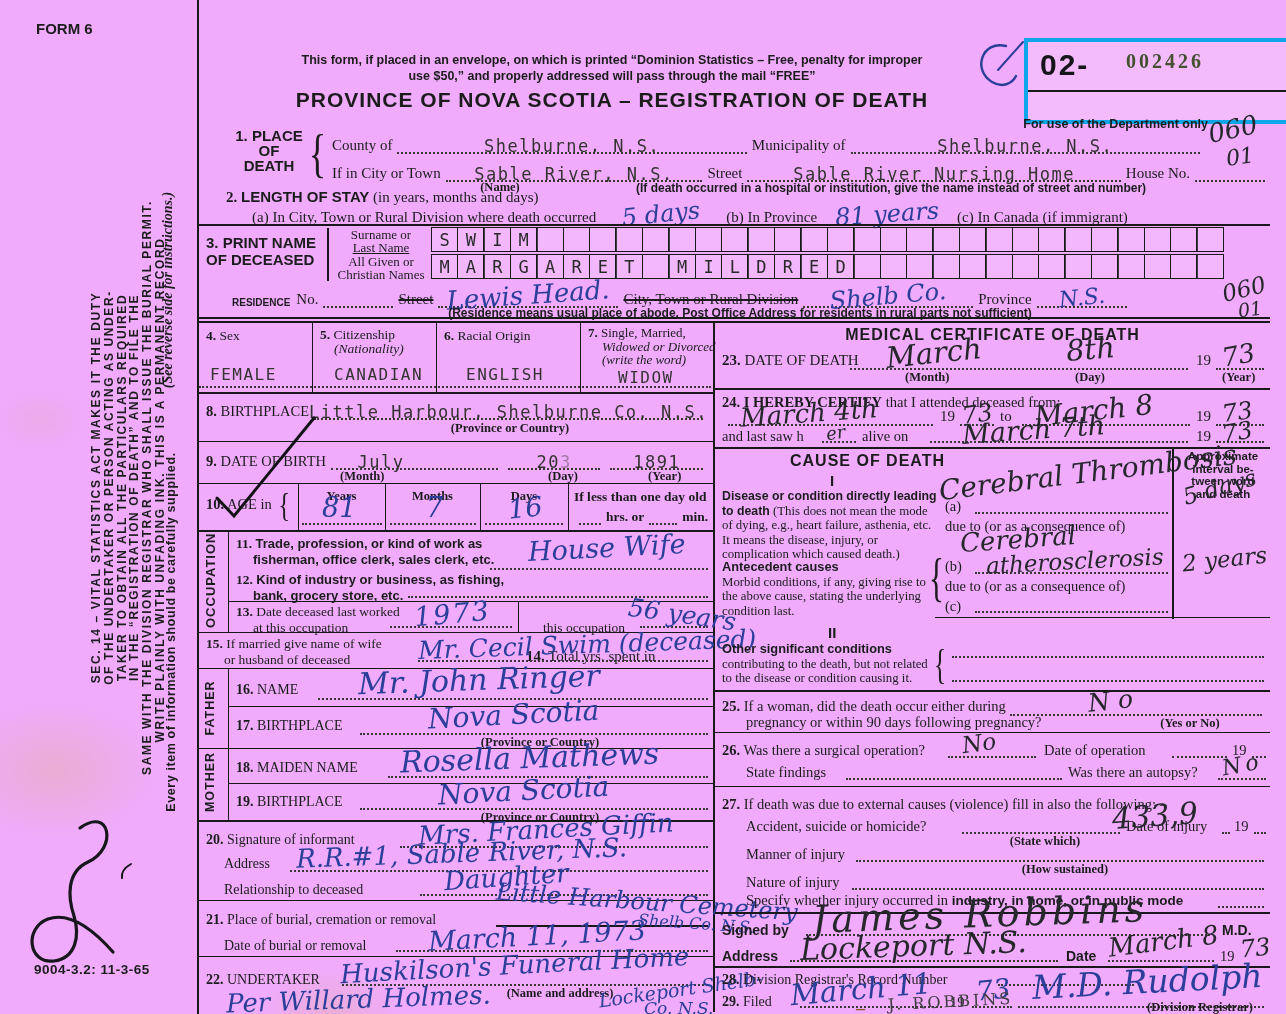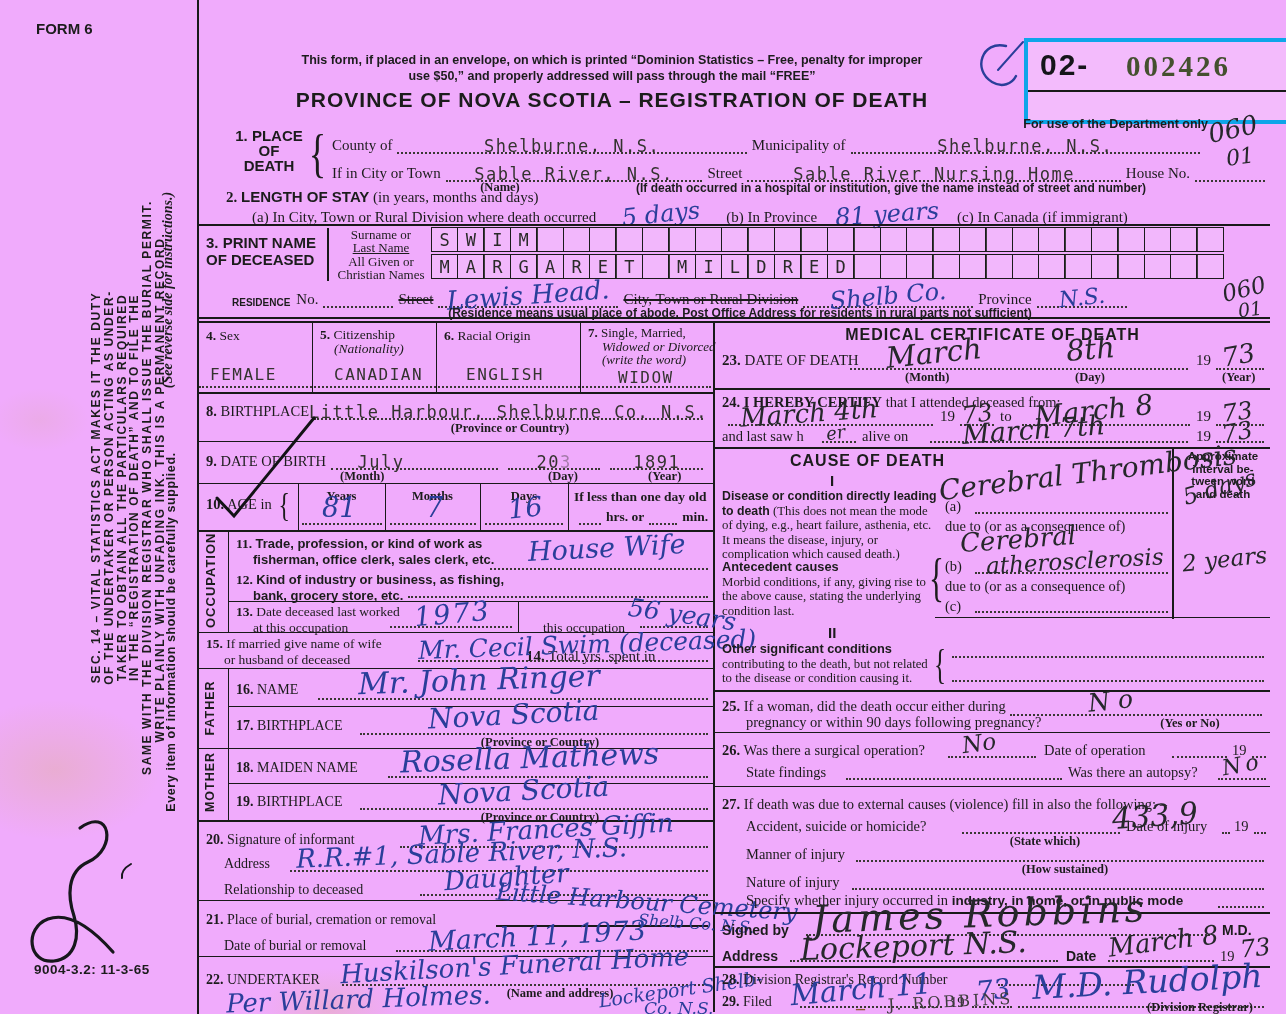--- a/index.html
+++ b/index.html
@@ -56,21 +56,21 @@
   <div class="line" style="left:197px;top:0;width:2px;height:1014px;"></div>
 
   <div class="t sans b" style="left:250px;top:52px;width:724px;text-align:center;font-size:12.5px;line-height:16px;white-space:normal;">
     <div>This form, if placed in an envelope, on which is printed “Dominion Statistics – Free, penalty for improper</div>
     <div>use $50,” and properly addressed will pass through the mail “FREE”</div>
   </div>
   <div class="t sans b" style="left:250px;top:88px;width:724px;text-align:center;font-size:21px;letter-spacing:1px;">PROVINCE OF NOVA SCOTIA – REGISTRATION OF DEATH</div>
 
   <div class="t" style="left:1024px;top:38px;width:274px;height:78px;border:4px solid #0ea5e9;background:rgba(255,255,255,.2);">
     <span class="t sans b" style="left:12px;top:6px;font-size:30px;letter-spacing:2px;color:#15151a;">02-</span>
-    <span class="t b" style="left:98px;top:8px;font-size:29px;letter-spacing:3px;color:#44502f;font-family:'Liberation Serif',serif;">002426</span>
+    <span class="t b" style="left:98px;top:8px;font-size:20px;letter-spacing:3px;color:#44502f;font-family:'Liberation Serif',serif;">002426</span>
     <span class="line" style="left:0;top:48px;width:268px;height:2px;"></span>
   </div>
   <svg style="left:968px;top:36px;" width="80" height="60">
     <path d="M38,10 C14,4 4,34 24,46 C34,52 44,48 48,40" fill="none" stroke="#2a3e9a" stroke-width="2.4" stroke-linecap="round"></path>
     <path d="M30,34 L55,6" fill="none" stroke="#2a3e9a" stroke-width="2" stroke-linecap="round"></path>
   </svg>
   <div class="t sans b" style="left:960px;top:117px;width:248px;text-align:right;font-size:12.5px;">For use of the Department only</div>
   <div class="t hwk" style="left:1208px;top:114px;font-size:26px;transform:rotate(-12deg);">060</div>
   <div class="t hwk" style="left:1226px;top:144px;font-size:22px;transform:rotate(-8deg);">01</div>
 

